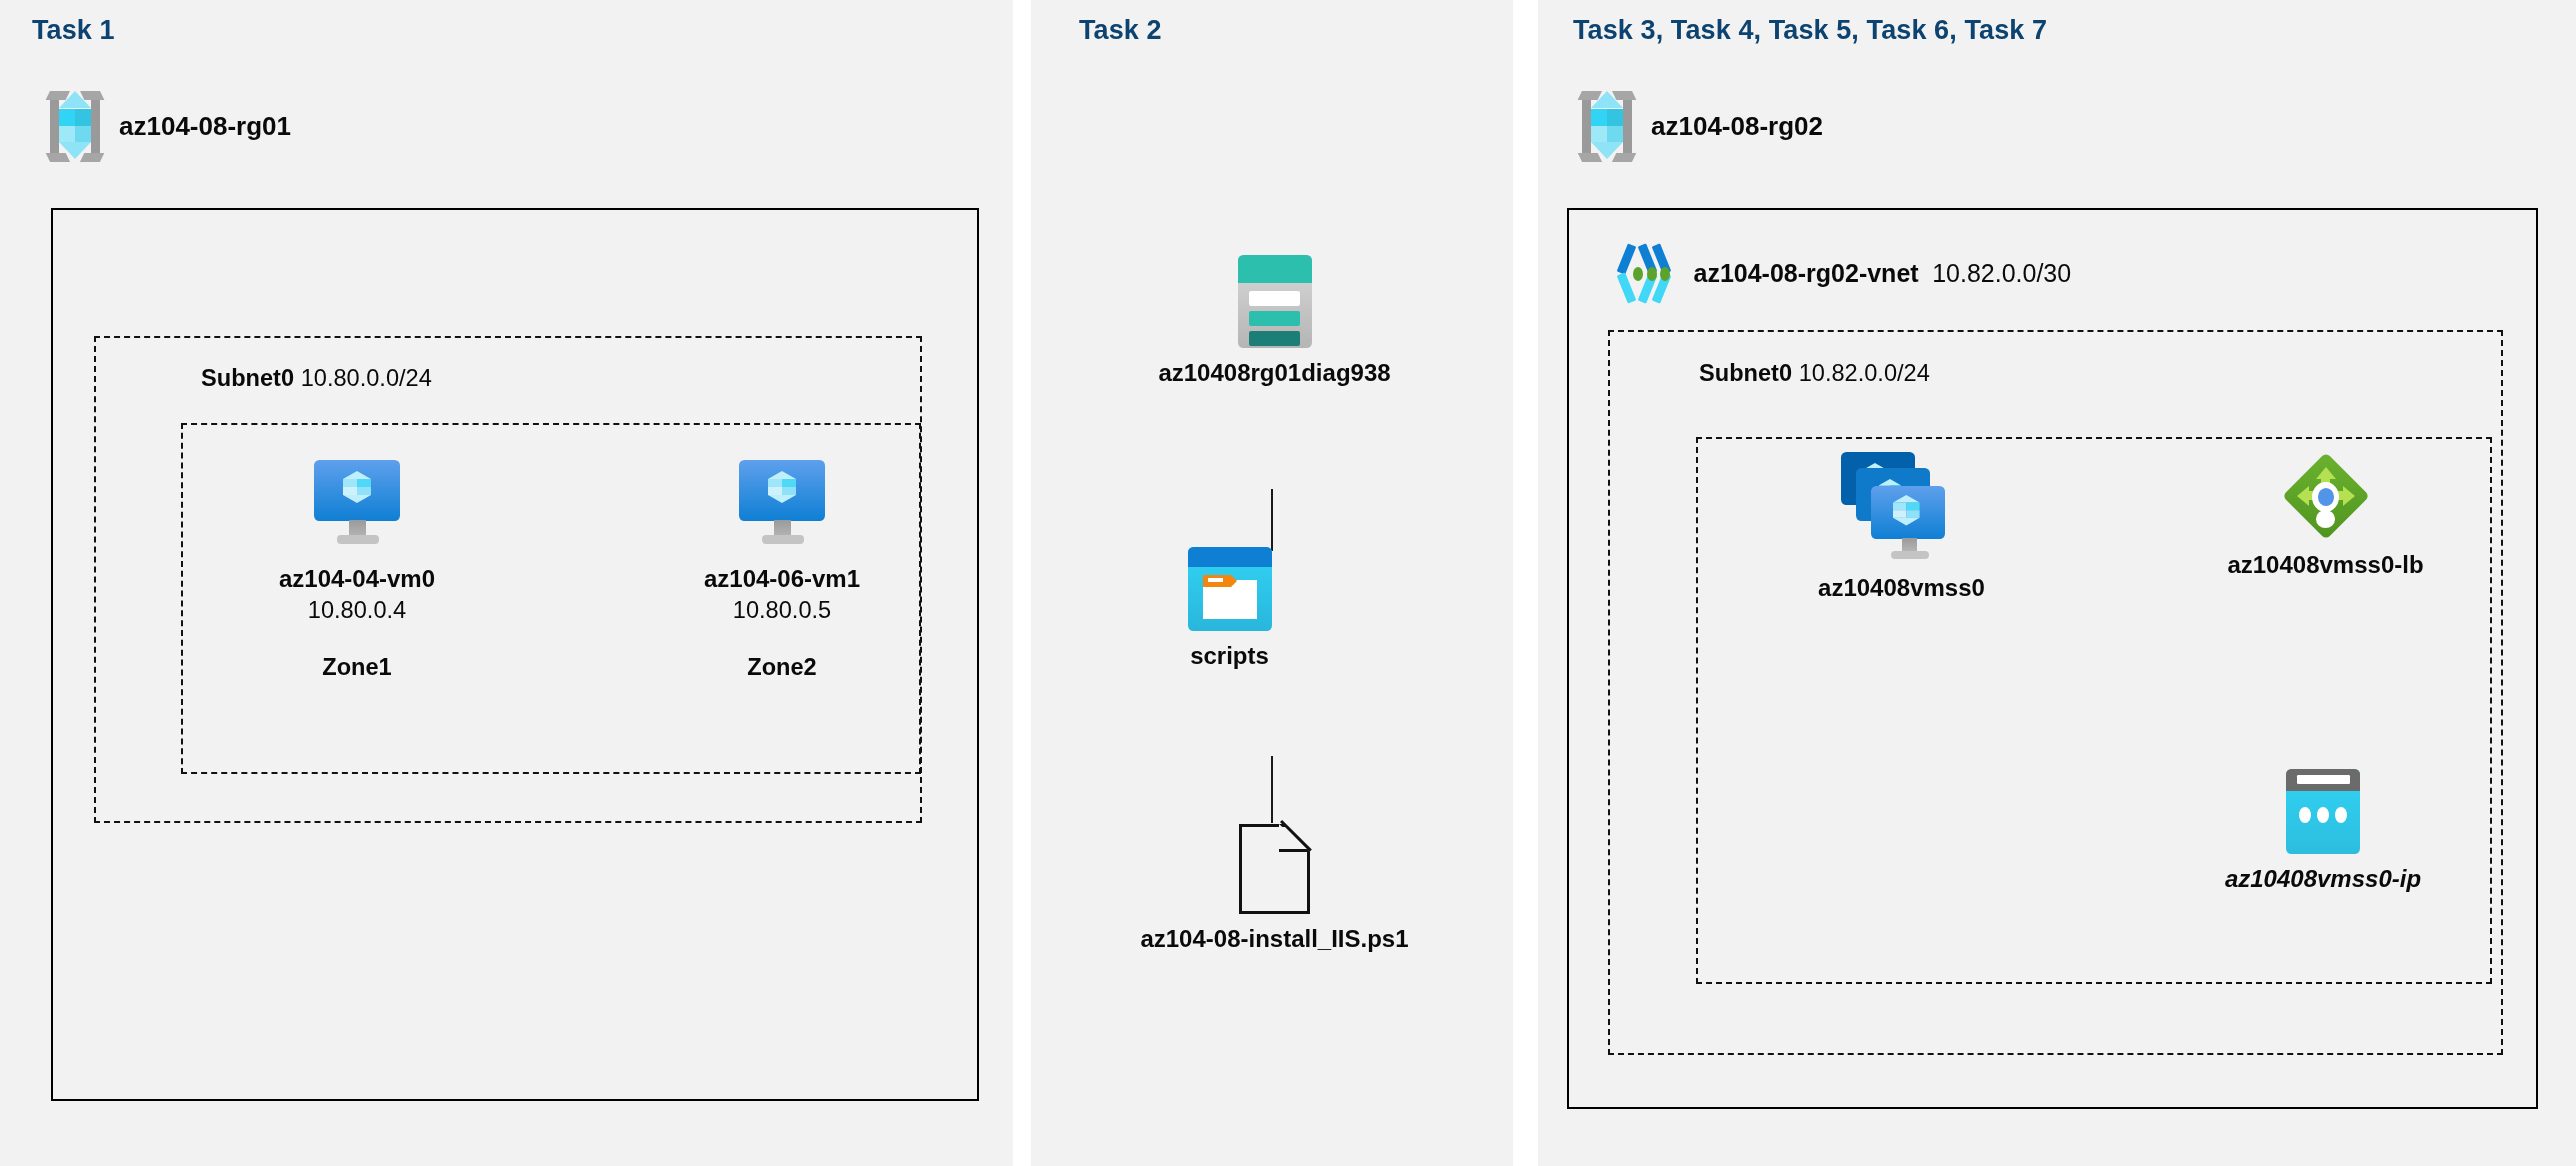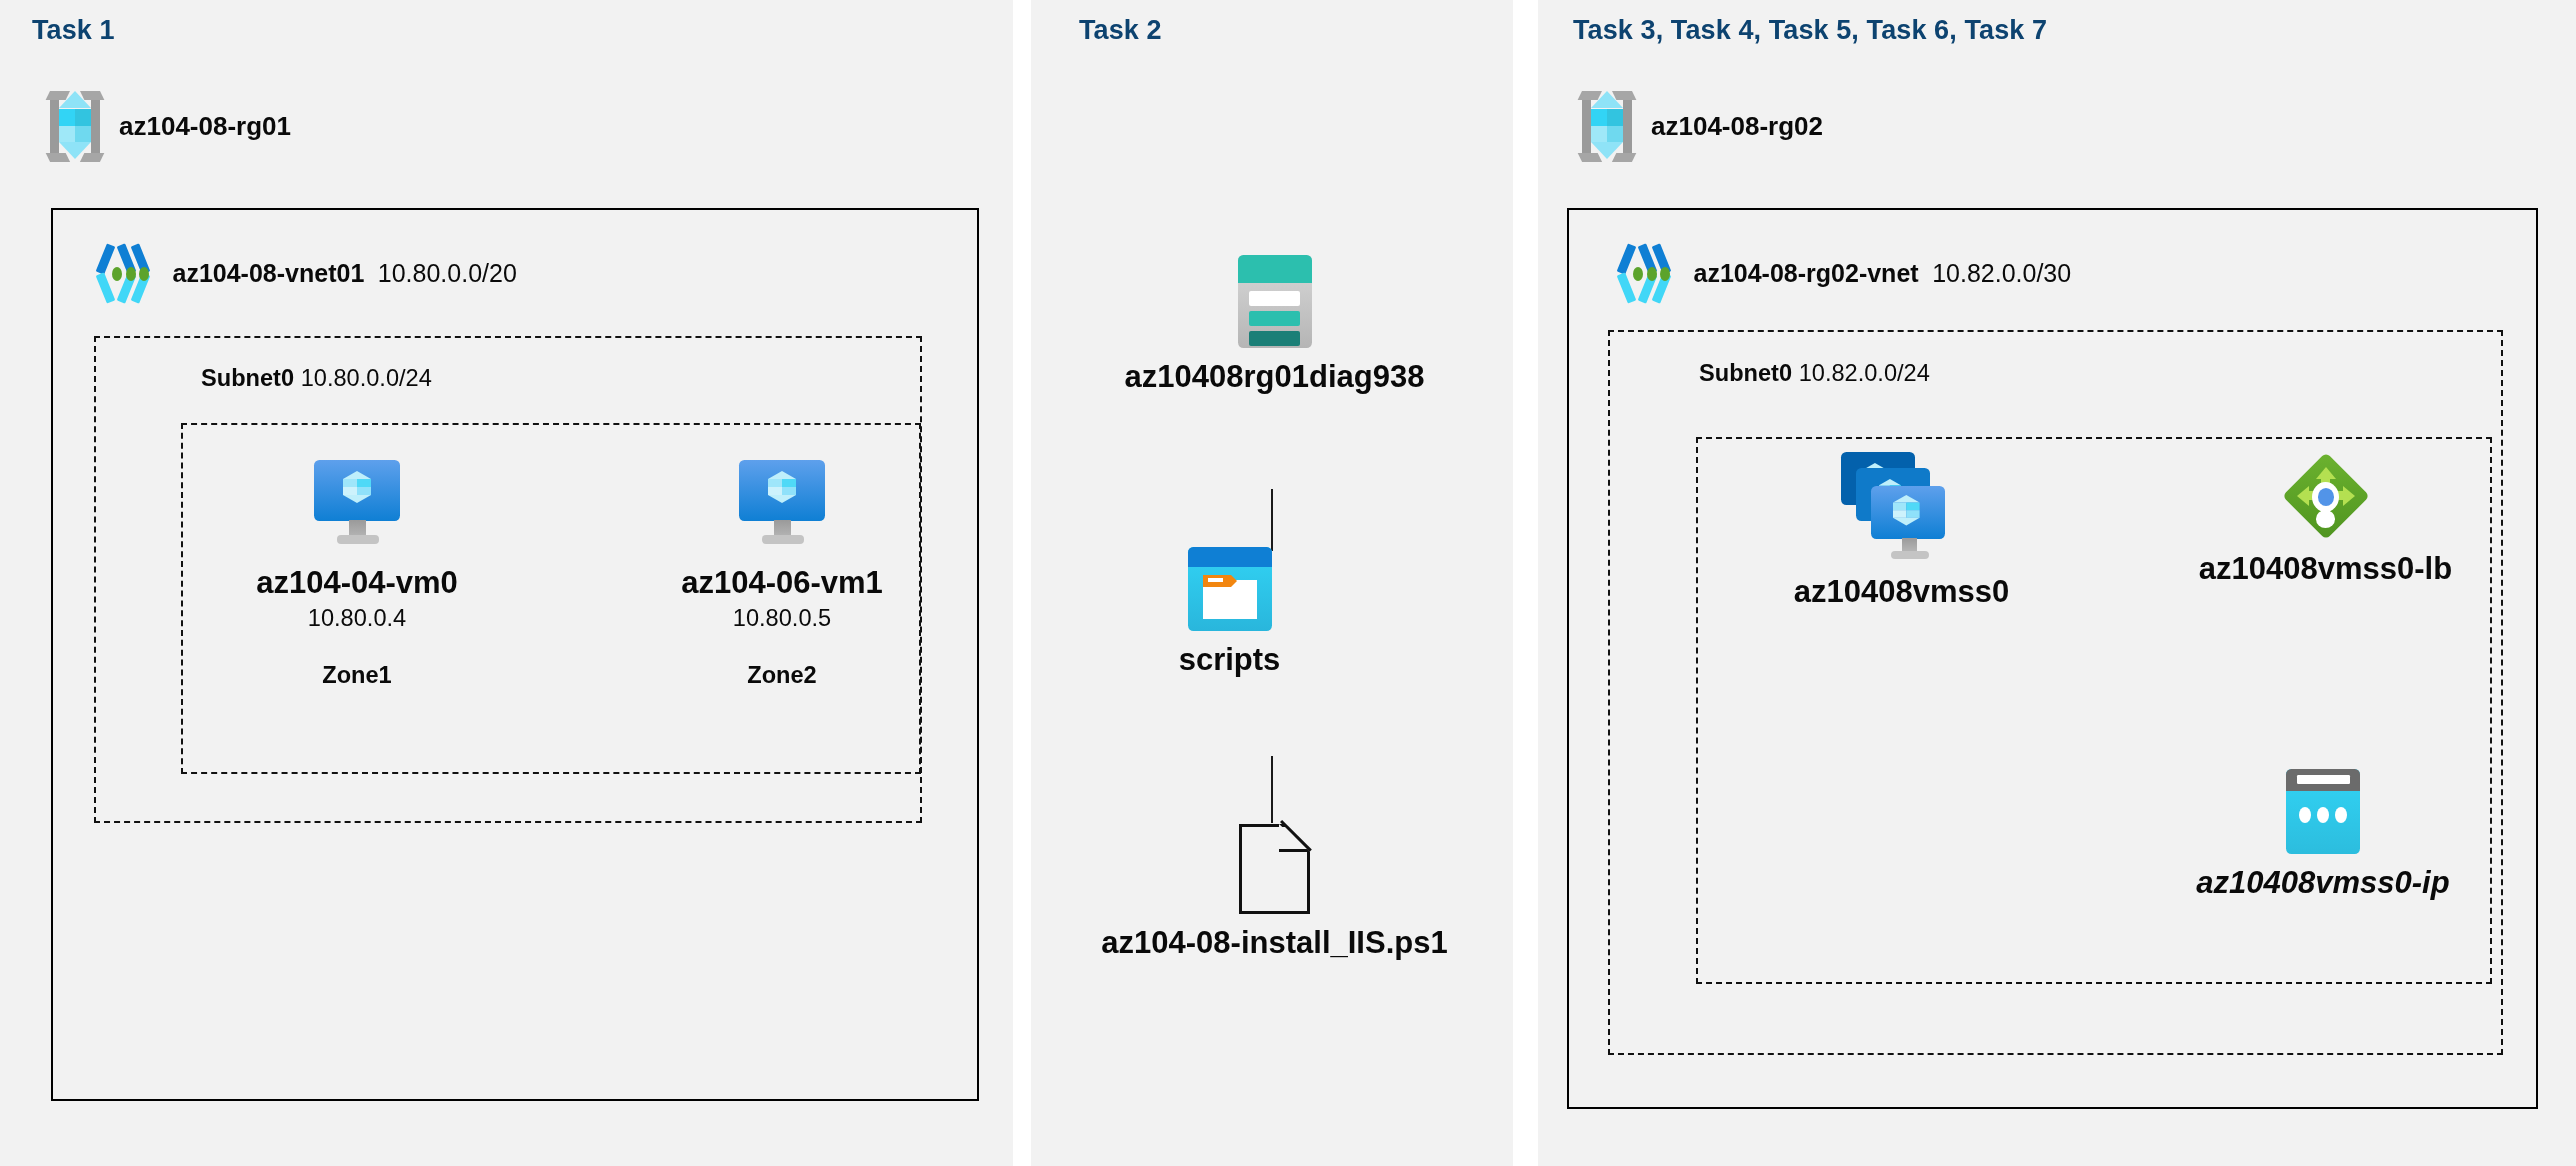--- a/index.html
+++ b/index.html
@@ -109,21 +109,21 @@
   
   .node {
     position: absolute;
     display: flex;
     flex-direction: column;
     align-items: center;
     text-align: center;
     white-space: nowrap;
   }
   .node-label {
-    font-size: 31px;
+    font-size: 24px;
     font-weight: bold;
     color: #0a0a0a;
     margin-top: 10.8px;
   }
   .node-sub {
     font-size: 23.6px;
     font-weight: normal;
     color: #0a0a0a;
     margin-top: 4px;
   }
@@ -454,35 +454,20 @@
         <div class="f f4"></div>
           <div class="f f5"></div>
           <div class="f f6"></div>
       </div>
     </div>
     <div class="rg-label">az104-08-rg01</div>
   </div>
 
   <div class="solid-box" id="vnet01-box"></div>
 
-  <div class="net-row" id="vnet01-row">
-    <div class="icon-vnet">
-      <div class="chev a"></div>
-        <div class="chev b"></div>
-      <div class="chev c"></div>
-        <div class="chev d"></div>
-      <div class="chev e"></div>
-        <div class="chev f"></div>
-      <div class="dot d1"></div>
-        <div class="dot d2"></div>
-        <div class="dot d3"></div>
-    </div>
-    <div class="net-name">az104-08-vnet01</div>
-    <div class="net-cidr">10.80.0.0/20</div>
-  </div>
 
   <div class="dashed-box" id="subnet0-box"></div>
 
   <div class="subnet-row" id="subnet0-row">
     <span class="subnet-name">Subnet0</span>
     <span class="subnet-cidr">10.80.0.0/24</span>
   </div>
 
   <div class="dashed-box" id="zones-box"></div>
 

